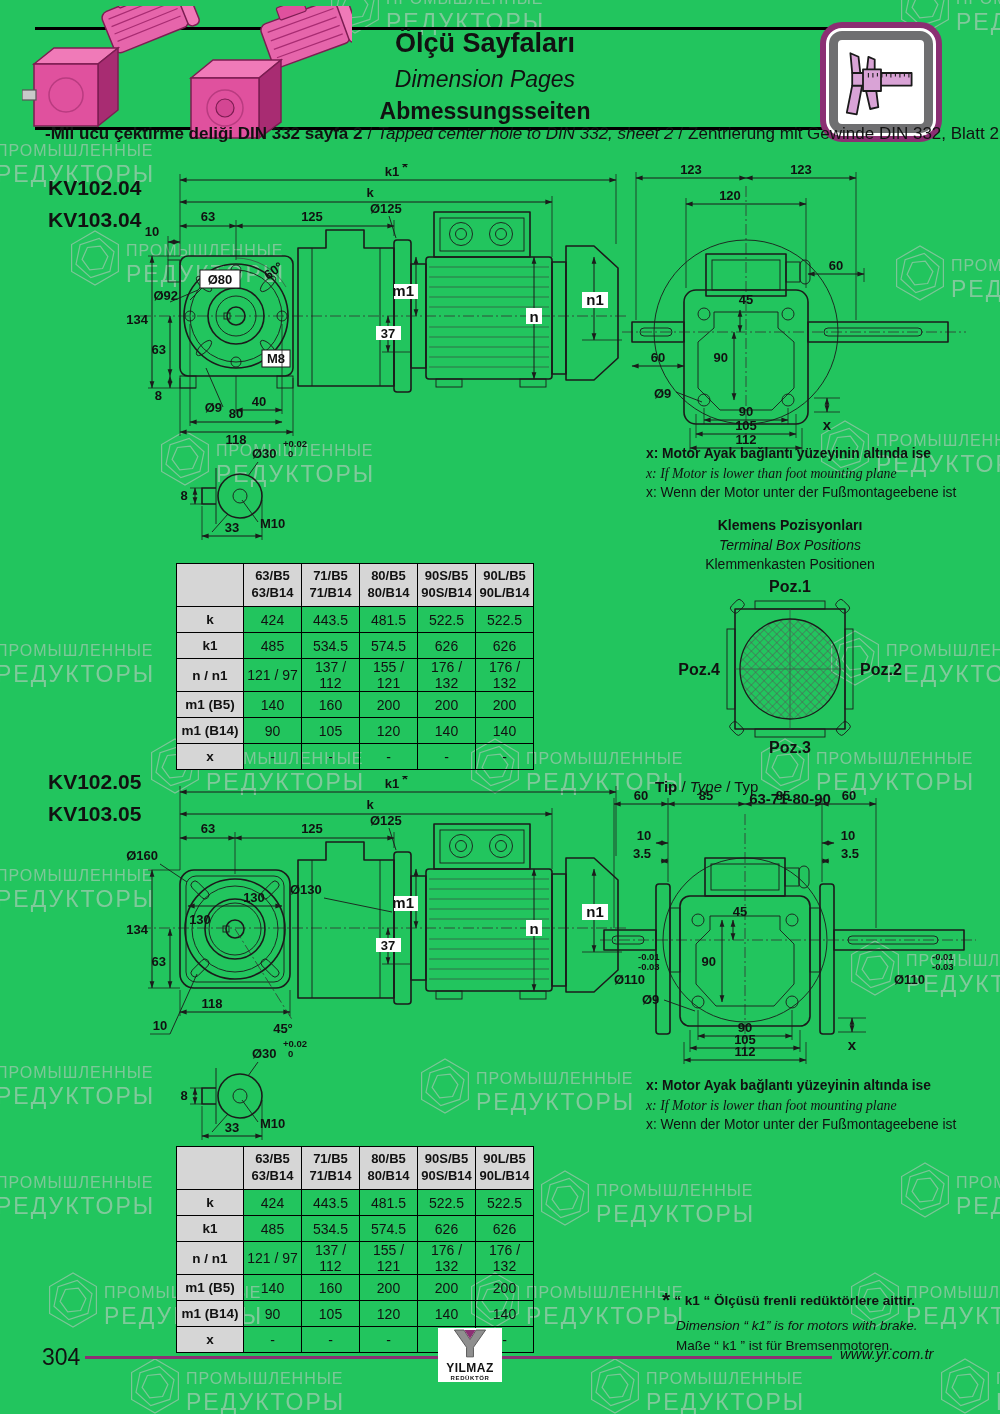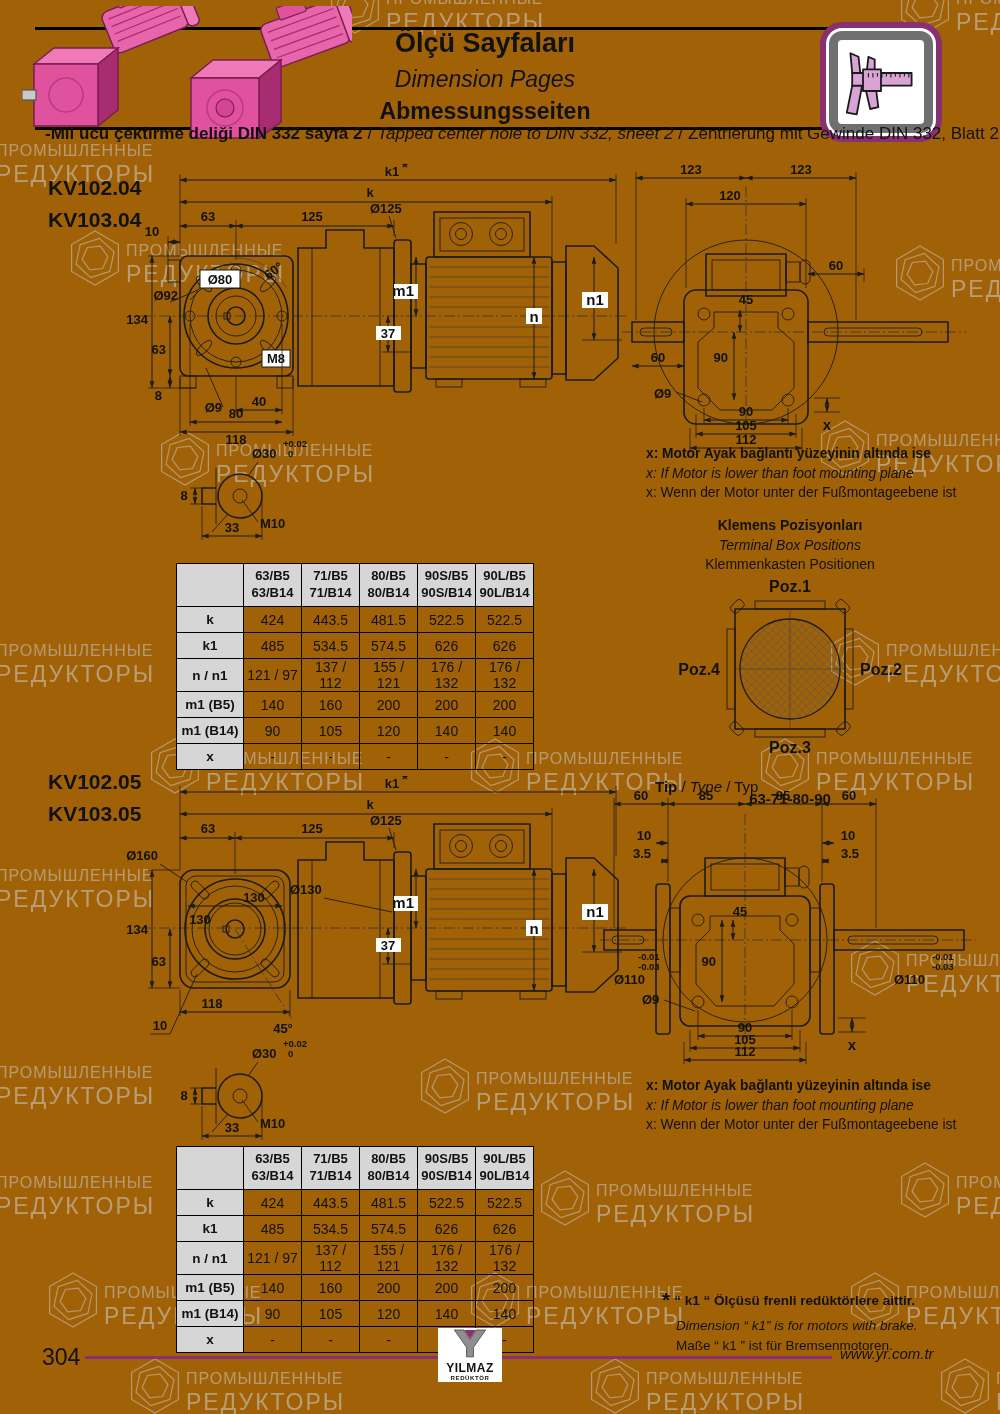--- a/index.html
+++ b/index.html
@@ -1,37 +1,37 @@
 <!DOCTYPE html>
 <html><head>
 <meta charset="utf-8">
 <style>
   html,body{margin:0;padding:0;background:#9a9a9a;}
-  .page{position:relative;width:1000px;height:1414px;margin:0 auto;background:#a16207;
+  .page{position:relative;width:1000px;height:1414px;margin:0 auto;background:#22c55e;
         overflow:hidden;font-family:"Liberation Sans",sans-serif;color:#111;}
   .abs{position:absolute;}
   
   .rule{position:absolute;left:35px;width:897px;height:3px;background:#000;}
   .titles{position:absolute;left:300px;top:28px;width:370px;text-align:center;}
   .t1{font-size:27px;font-weight:bold;}
   .t2{font-size:23px;font-style:italic;margin-top:7px;}
   .t3{font-size:23px;margin-top:5px;font-weight:bold;}
   .iconbox{position:absolute;left:820px;top:22px;width:104px;height:102px;border:6px solid #8b2f73;
            border-radius:22px;background:#fff;padding:3px;}
   .iconbox .inner{width:100%;height:100%;border:9px solid #6f6f71;border-radius:13px;background:#fff;
            box-sizing:border-box;display:flex;align-items:center;justify-content:center;}
   .subtitle{position:absolute;left:45px;top:124px;font-size:17px;white-space:nowrap;}
   .subtitle .b{font-weight:bold;}
   .subtitle .i{font-style:italic;}
   .subtitle .sep{padding:0 5px;}
   
   .models{position:absolute;font-size:21px;font-weight:bold;line-height:1.5;}
   .note{position:absolute;font-size:13.8px;line-height:1.42;}
   .note .b{font-weight:bold;}
-  .note .i{font-style:italic;}
+  .note .i{font-style:italic;font-family:Liberation Serif, serif;}
   .tbx-titles{position:absolute;text-align:center;font-size:14px;line-height:1.4;}
   .tbx-titles .b{font-weight:bold;}
   .tbx-titles .i{font-style:italic;}
   .tbx-sub{position:absolute;text-align:center;font-size:15px;font-weight:bold;}
   .tbx-tip{position:absolute;text-align:left;font-size:15px;}
   .tbx-tip .b{font-weight:bold;}
   .tbx-tip .i{font-style:italic;}
   
   table.dims{position:absolute;border-collapse:collapse;text-align:center;table-layout:fixed;}
   table.dims th,table.dims td{border:1.7px solid #000;padding:0;}

